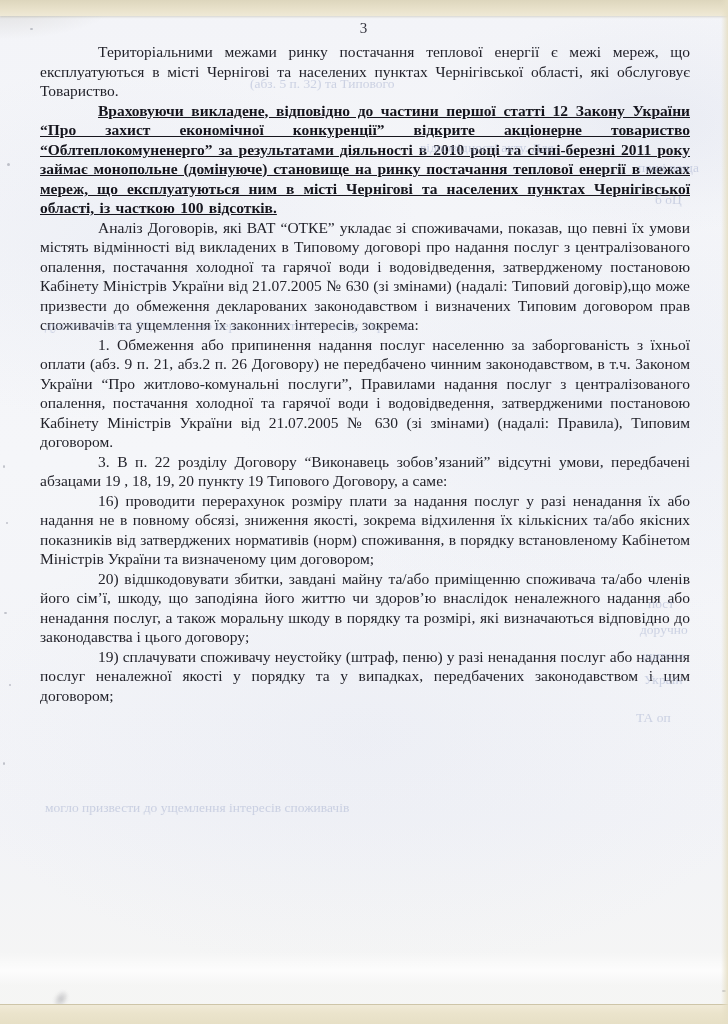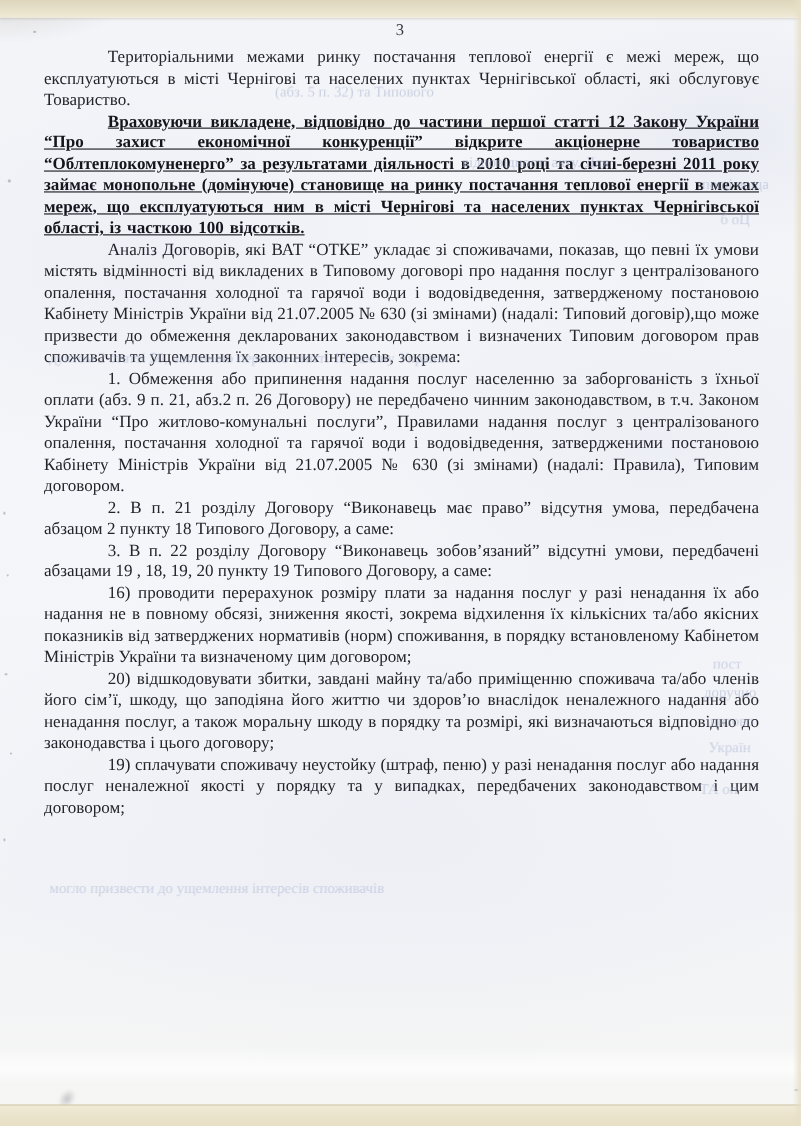--- a/index.html
+++ b/index.html
@@ -76,21 +76,20 @@
 
   <div class="corner-shade"></div>
 
   <div class="page-number">3</div>
 
   <div class="document-body">
       <p class="para">Територіальними  межами  ринку постачання теплової енергії є межі мереж, що експлуатуються в місті Чернігові та населених пунктах Чернігівської області, які обслуговує Товариство.</p>
       <p class="para bold">Враховуючи викладене, відповідно до частини першої статті 12 Закону України “Про захист економічної конкуренції”  відкрите акціонерне товариство “Облтеплокомуненерго” за результатами діяльності в 2010 році та січні-березні 2011 року займає монопольне (домінуюче) становище на ринку постачання теплової енергії в межах мереж, що експлуатуються ним в місті Чернігові та населених пунктах Чернігівської області, із часткою 100 відсотків.</p>
       <p class="para">Аналіз Договорів, які ВАТ “ОТКЕ” укладає зі  споживачами, показав, що певні  їх умови містять відмінності від викладених в Типовому договорі про надання послуг з централізованого опалення, постачання холодної та гарячої води і водовідведення, затвердженому постановою Кабінету Міністрів України від 21.07.2005 № 630 (зі змінами) (надалі: Типовий договір),що може призвести до обмеження декларованих законодавством і визначених Типовим договором прав споживачів та ущемлення їх законних інтересів, зокрема:</p>
       <p class="para">1. Обмеження або припинення надання послуг населенню за заборгованість з їхньої оплати (абз. 9 п. 21, абз.2 п. 26 Договору) не передбачено чинним законодавством, в т.ч. Законом України “Про житлово-комунальні послуги”, Правилами надання послуг з централізованого опалення, постачання холодної та гарячої води і водовідведення, затвердженими постановою Кабінету Міністрів України від 21.07.2005 № 630 (зі змінами) (надалі: Правила), Типовим договором.</p>
-      <p class="para">2. В п. 21 розділу Договору “Виконавець має право” відсутня умова, передбачена абзацом 2 пункту 18 Типового Договору, а саме:</p>
       <p class="para">3. В п. 22 розділу Договору “Виконавець зобов’язаний” відсутні умови, передбачені абзацами 19 , 18, 19, 20 пункту 19 Типового Договору, а саме:</p>
       <p class="para">16) проводити перерахунок розміру плати за надання послуг у разі ненадання їх або надання не в повному обсязі, зниження якості, зокрема відхилення їх кількісних та/або якісних показників від затверджених нормативів (норм) споживання, в порядку  встановленому Кабінетом Міністрів України та визначеному цим договором;</p>
       <p class="para">20) відшкодовувати збитки, завдані майну та/або приміщенню споживача та/або членів його сім’ї, шкоду, що заподіяна його життю чи здоров’ю внаслідок неналежного надання або ненадання послуг, а також моральну шкоду в порядку та розмірі, які визначаються відповідно до законодавства і цього договору;</p>
       <p class="para">19) сплачувати споживачу неустойку (штраф, пеню) у разі ненадання послуг або надання послуг неналежної якості у порядку та у випадках, передбачених законодавством і цим договором;</p>
     </div>
 
   <div class="bleed-layer">
       <div class="bleed" style="left: 250px; top: 76px; width: 360px; color: rgb(169, 179, 208);">(абз. 5 п. 32) та Типового</div>
       <div class="bleed" style="left: 420px; top: 140px; width: 250px; color: rgb(169, 179, 208);">відповідності акту.  Для</div>
       <div class="bleed wide" style="left: 45px; top: 318px; width: 600px; color: rgb(169, 179, 208);">дуктом 2 статті 50, частиною першою статті 13 Закону України</div>

